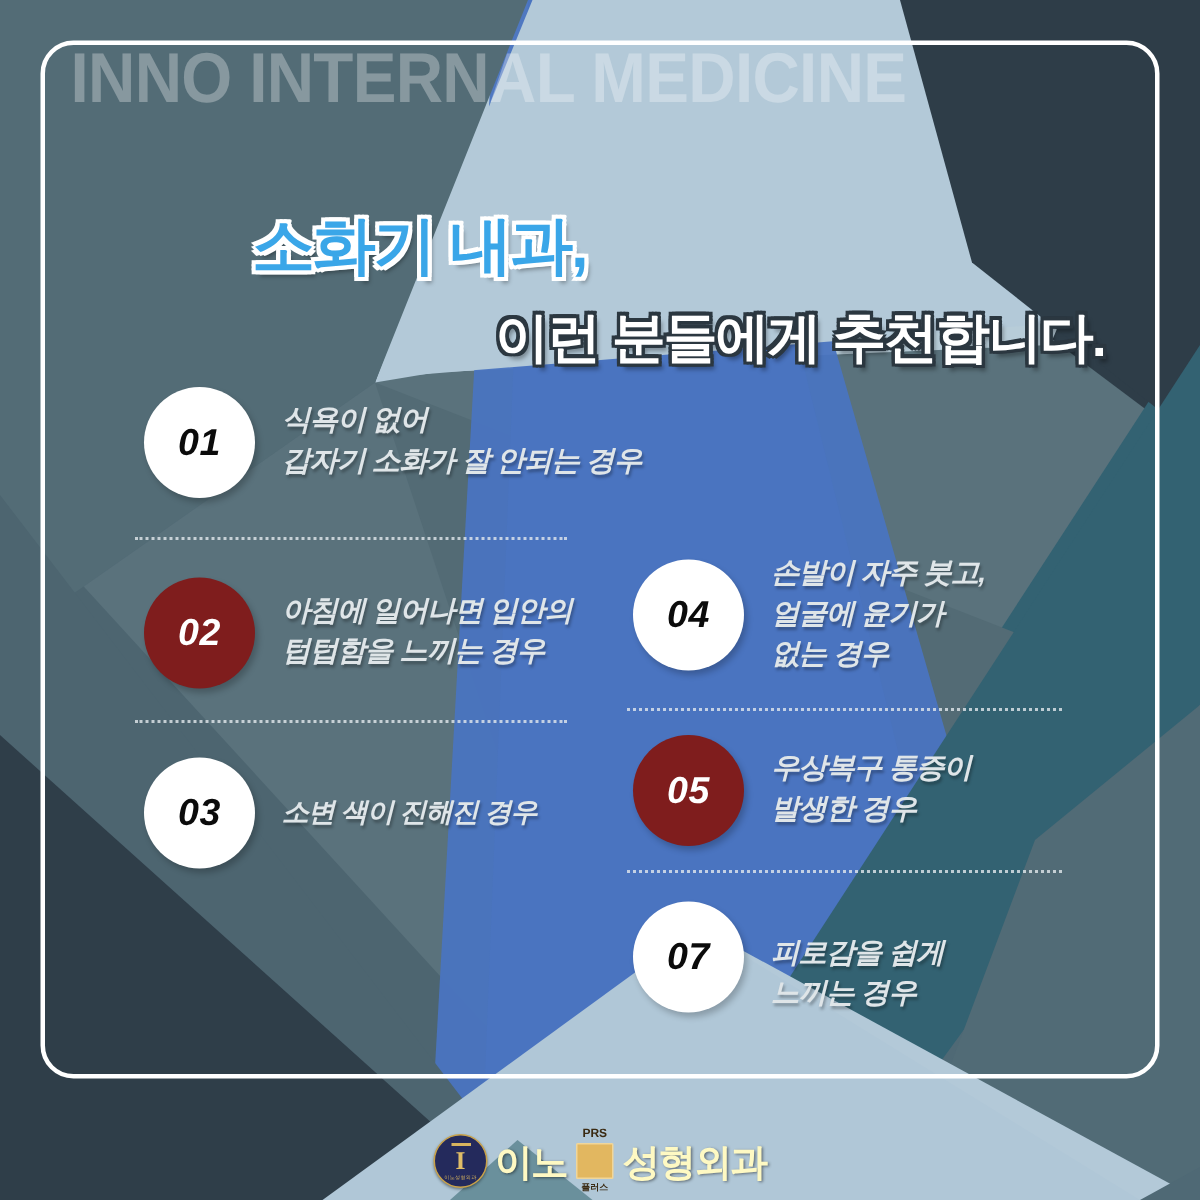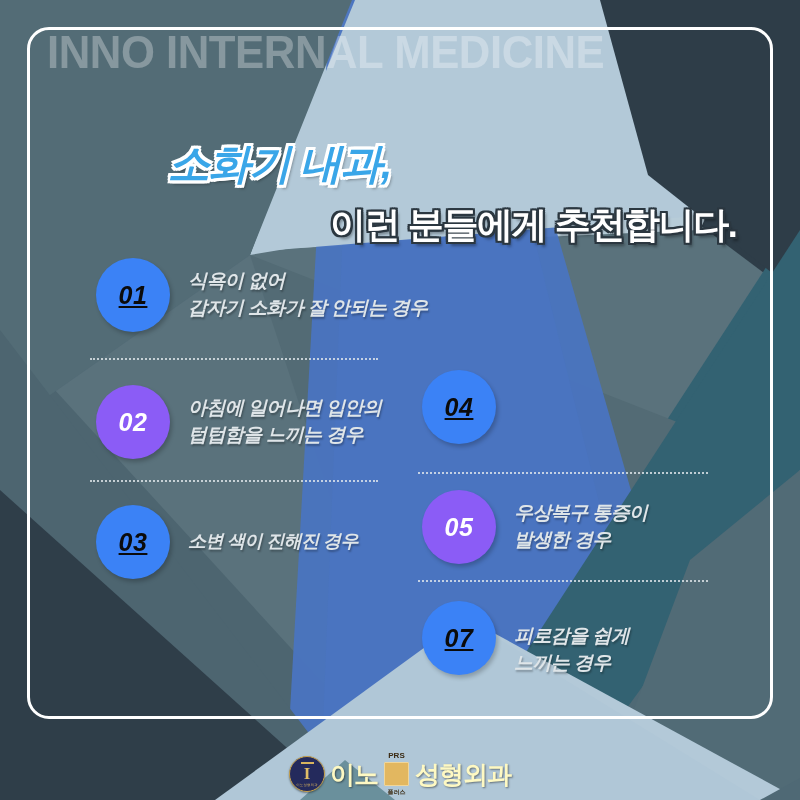--- a/index.html
+++ b/index.html
@@ -26,21 +26,21 @@
     font-size:47px;font-weight:bold;letter-spacing:-0.5px;
     color:rgba(255,255,255,0.30);
     font-family:"Liberation Sans",sans-serif;
     transform:scaleX(0.93);transform-origin:left center;
     white-space:nowrap;line-height:1;
   }
 
   
   .title1{
     position:absolute;left:168px;top:142px;
-    font-size:42px;font-weight:bold;font-style:italic;
+    font-size:42px;font-weight:bold;
     color:#3aa6e8;line-height:1.05;white-space:nowrap;
     letter-spacing:-1.5px;
     text-shadow:
       -2.6px -2.6px 0 #ffffff, 2.6px -2.6px 0 #ffffff,
       -2.6px  2.6px 0 #ffffff, 2.6px  2.6px 0 #ffffff,
       -2.6px 0 0 #ffffff, 2.6px 0 0 #ffffff,
       0 -2.6px 0 #ffffff, 0 2.6px 0 #ffffff,
        3px 4px 3px rgba(0,0,0,0.35);
   }
   .title2{
@@ -57,22 +57,22 @@
   }
 
   
   .item{position:absolute;display:flex;align-items:center;}
   .badge{
     flex:0 0 auto;border-radius:50%;
     display:flex;align-items:center;justify-content:center;
     font-weight:bold;font-style:italic;letter-spacing:0.5px;
     box-shadow:2px 3px 4px rgba(0,0,0,0.22);
   }
-  .badge.yellow{background:#3b82f6;color:#0b0b0b;text-decoration:underline;}
-  .badge.black{background:#8b5cf6;color:#ffffff;}
+  .badge.yellow{background:#ffffff;color:#0b0b0b;}
+  .badge.black{background:#7f1d1d;color:#ffffff;}
   .itemtext{
     margin-left:18px;
     color:#dfe5e8;font-weight:bold;font-style:italic;
     line-height:1.42;letter-spacing:-0.6px;
     text-shadow:1px 2px 2px rgba(0,0,0,0.30);
     white-space:pre-line;
   }
 
   .divider{
     position:absolute;height:0;
@@ -182,20 +182,23 @@
   </div>
   <div class="divider" style="left:90px;top:480px;width:288px;"></div>
 
   <div class="item" style="left:96px;top:505px;">
     <div class="badge yellow" style="width:74px;height:74px;font-size:25px;">03</div>
     <div class="itemtext" style="font-size:18px;">소변 색이 진해진 경우</div>
   </div>
 
   <div class="item" style="left:422px;top:370px;">
     <div class="badge yellow" style="width:74px;height:74px;font-size:25px;">04</div>
+    <div class="itemtext" style="font-size:19px;">손발이 자주 붓고,
+얼굴에 윤기가
+없는 경우</div>
   </div>
   <div class="divider" style="left:418px;top:472px;width:290px;"></div>
 
   <div class="item" style="left:422px;top:490px;">
     <div class="badge black" style="width:74px;height:74px;font-size:25px;">05</div>
     <div class="itemtext" style="font-size:19px;">우상복구 통증이
 발생한 경우</div>
   </div>
   <div class="divider" style="left:418px;top:580px;width:290px;"></div>
 

